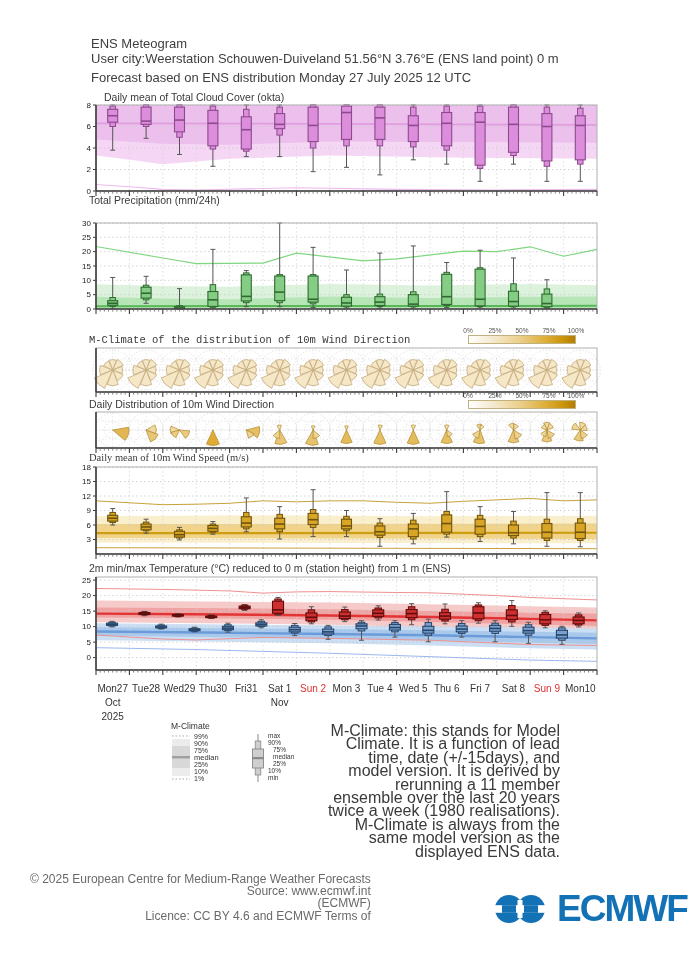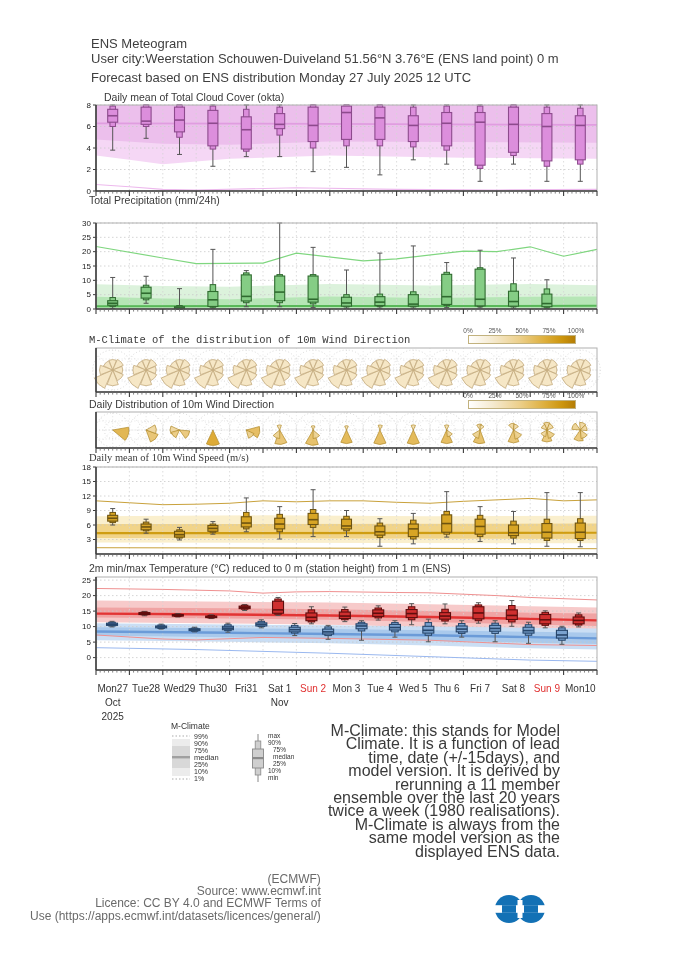--- a/index.html
+++ b/index.html
@@ -2137,28 +2137,29 @@
       <text x="273" y="759" font-size="6.5" text-anchor="start" fill="#333" font-family="&quot;Liberation Sans&quot;,&quot;DejaVu Sans&quot;,sans-serif">median</text>
       <text x="273" y="766" font-size="6.5" text-anchor="start" fill="#333" font-family="&quot;Liberation Sans&quot;,&quot;DejaVu Sans&quot;,sans-serif">25%</text>
       <text x="268" y="773" font-size="6.5" text-anchor="start" fill="#333" font-family="&quot;Liberation Sans&quot;,&quot;DejaVu Sans&quot;,sans-serif">10%</text>
       <text x="268" y="780" font-size="6.5" text-anchor="start" fill="#333" font-family="&quot;Liberation Sans&quot;,&quot;DejaVu Sans&quot;,sans-serif">min</text>
     </g>
   </svg>
 
 <div id="note" class="abs" style="left:322px;top:724px;">M-Climate: this stands for Model Climate. It is a function of lead time, date (+/-15days), and model version. It is derived by rerunning a 11 member ensemble over the last 20 years twice a week (1980 realisations). M-Climate is always from the same model version as the displayed ENS data.</div>
 
 <div id="footer" class="abs" style="left:30px;top:873px;">
+    <div>© 2025 European Centre for Medium-Range Weather Forecasts</div>
+    <div>Source: www.ecmwf.int</div>
     <div>(ECMWF)</div>
-    <div>Source: www.ecmwf.int</div>
-    <div>Licence: CC BY 4.0 and ECMWF Terms of</div>
-    <div>Use (https://apps.ecmwf.int/datasets/licences/general/)</div>
+    <div>Licence: CC BY 4.6 and ECMWF Terms of</div>
   </div>
 
 <div id="logo" class="abs" style="left:487px;top:886px;">
   <svg width="66" height="46" viewBox="0 0 66 46">
     <circle cx="22" cy="23" r="14" fill="#1371b5"></circle>
     <circle cx="44" cy="23" r="14" fill="#1371b5"></circle>
     <rect x="4" y="19.2" width="58" height="7.6" fill="#ffffff"></rect>
     <rect x="15" y="19.2" width="14" height="7.6" fill="#1371b5"></rect>
     <rect x="37" y="19.2" width="14" height="7.6" fill="#1371b5"></rect>
     <rect x="30.5" y="14" width="5" height="18" fill="#ffffff"></rect>
   </svg>
+  <span id="logo-text">ECMWF</span>
 </div>
 
 </body></html>

